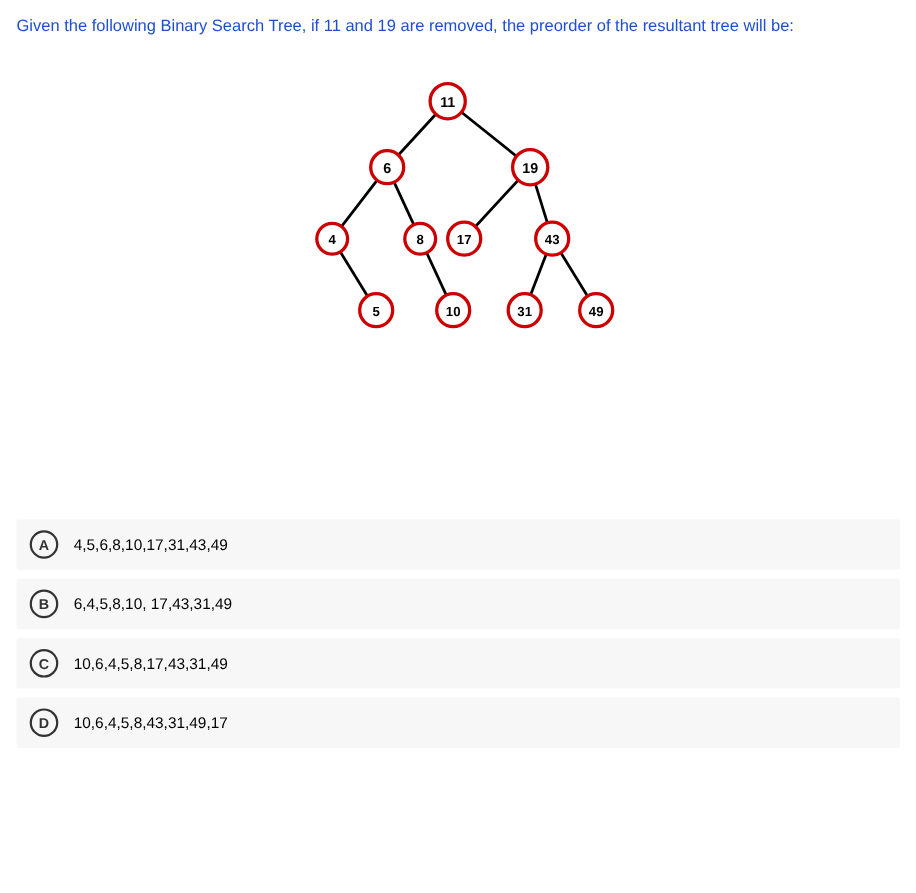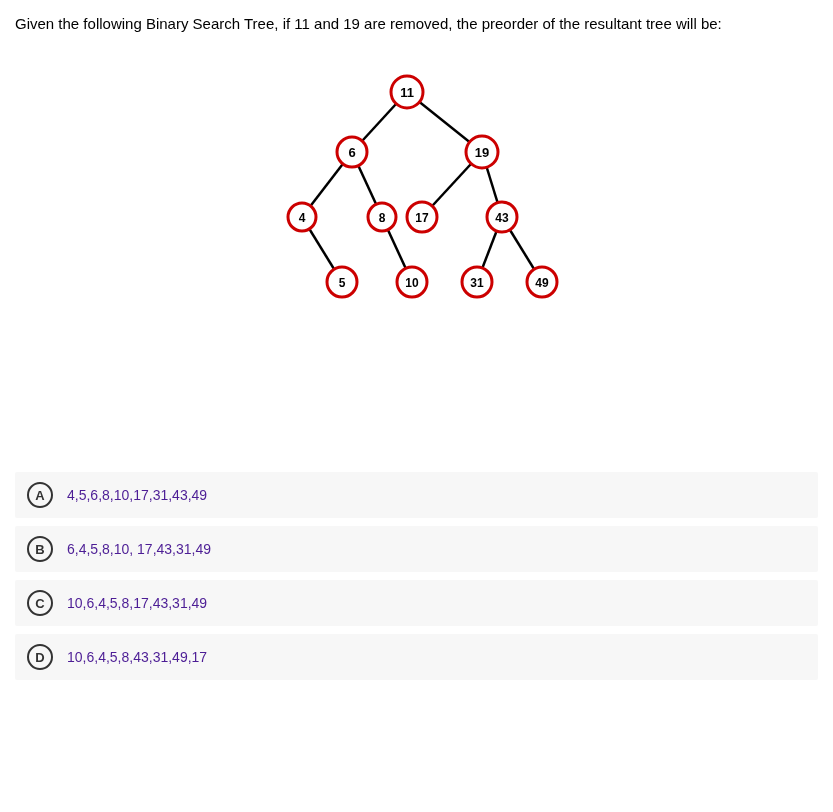--- a/index.html
+++ b/index.html
@@ -6,21 +6,21 @@
     body {
       font-family: Arial, sans-serif;
       width: 833px;
       height: 812px;
       background: #fff;
       padding: 15px;
       color: #333;
     }
     .question-text {
       font-size: 15px;
-      color: #000000;
+      color: #1d4ed8;
       margin-bottom: 30px;
     }
     .tree-container {
       display: flex;
       justify-content: center;
       margin-top: 30px;
       margin-bottom: 150px;
       text-align: center;
     }
     .tree-svg {
@@ -46,21 +46,21 @@
       display: flex;
       align-items: center;
       justify-content: center;
       font-weight: bold;
       font-size: 13px;
       margin-right: 14px;
       flex-shrink: 0;
     }
     .option-text {
       font-size: 14px;
-      color: #4c1d95;
+      color: #000000;
     }
   </style>
 </head>
 <body>
 
 <div class="question-text">Given the following Binary Search Tree, if 11 and 19 are removed, the preorder of the resultant tree will be:</div>
 
 <div class="tree-container">
   <svg class="tree-svg" viewBox="0 0 320 260">
 

